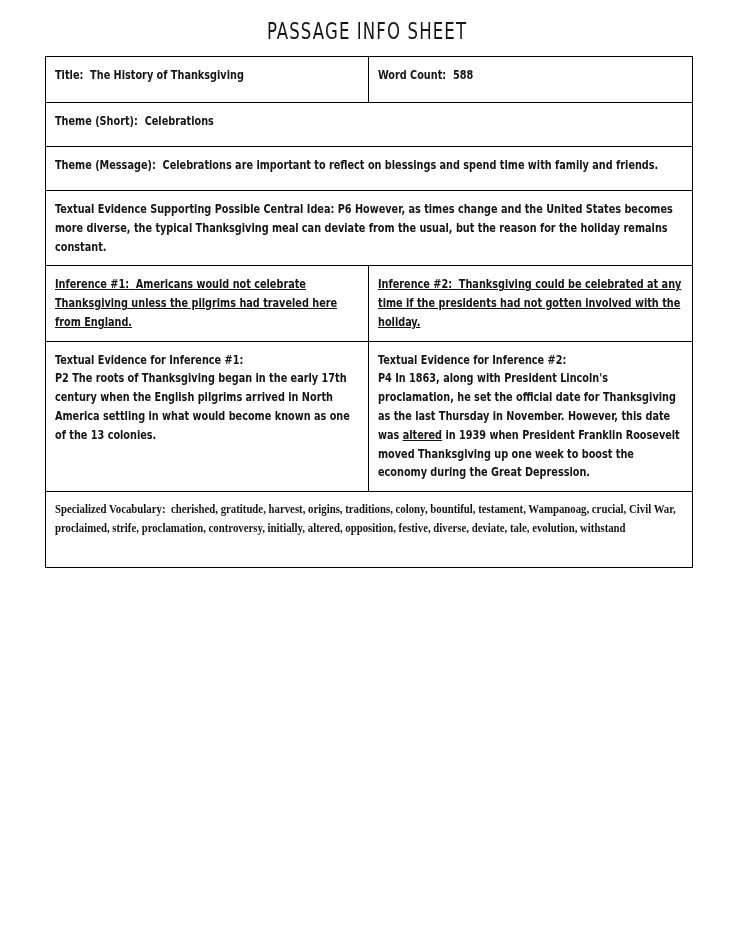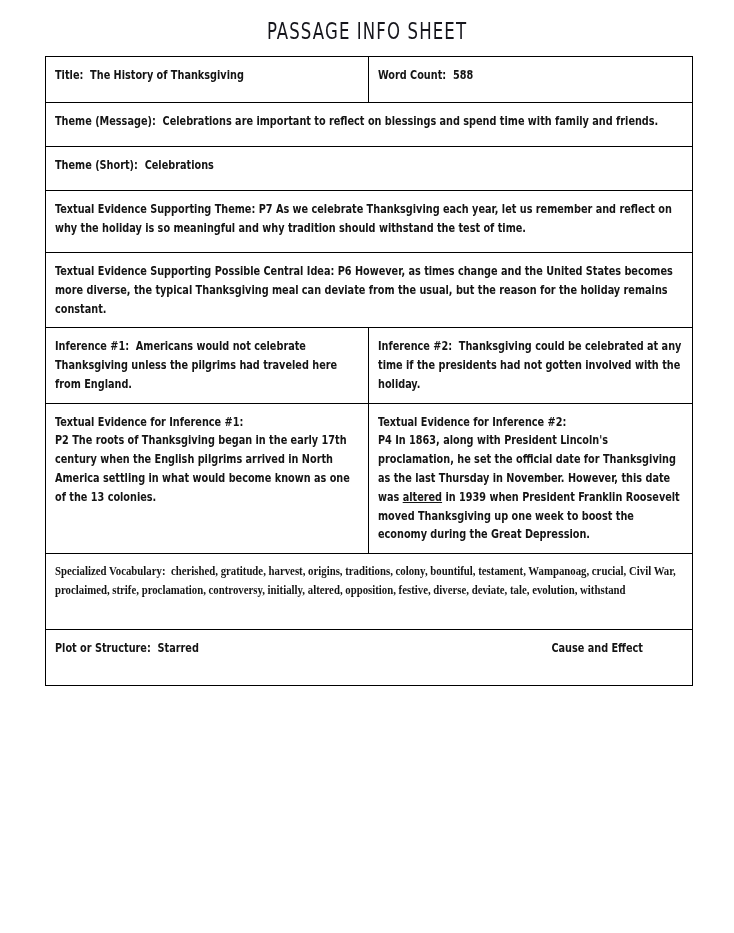--- a/index.html
+++ b/index.html
@@ -71,21 +71,21 @@
   .hl {
     background: #ffff00;
     color: #000000;
   }
   .uline { text-decoration: underline; }
 
   .row-pair td { height: 46px; }
   .row-short td { height: 42px; }
   .row-med td   { height: 44px; }
   .row-tall td  { height: 62px; }
-  .row-inf td   { height: 64px; }
+  .row-inf td   { height: 64px; text-decoration: underline; }
   .row-ev td    { height: 140px; }
   .row-vocab td { height: 76px; font-family: Liberation Serif, serif; }
   .row-plot td  { height: 56px; }
 
   .plot-row-inner {
     display: flex;
     align-items: flex-start;
     width: 100%;
   }
   .plot-left { flex: 0 0 auto; }
@@ -122,43 +122,35 @@
             <span>588</span>
           </span>
         </td>
       </tr>
 
 
 
       <tr class="row-med">
         <td colspan="2">
           <span class="cell-text">
+            <span>Theme (Short):</span>&nbsp;
+            <span>Celebrations</span>
+          </span>
+        </td>
+      </tr>
+
+      <tr class="row-med">
+        <td colspan="2">
+          <span class="cell-text">
             <span>Theme (Message):</span>&nbsp;
             <span>Celebrations are important to reflect on blessings and spend time with family and friends.</span>
           </span>
         </td>
       </tr>
 
-      <tr class="row-med">
-        <td colspan="2">
-          <span class="cell-text">
-            <span>Theme (Short):</span>&nbsp;
-            <span>Celebrations</span>
-          </span>
-        </td>
-      </tr>
-
-      <tr class="row-tall">
-        <td colspan="2">
-          <span class="cell-text">
-            <span>Textual Evidence Supporting Theme:</span>
-            <span>P7 As we celebrate Thanksgiving each year, let us remember and reflect on why the holiday is so meaningful and why tradition should withstand the test of time.</span>
-          </span>
-        </td>
-      </tr>
 
 
       <tr class="row-tall">
         <td colspan="2">
           <span class="cell-text">
             <span>Textual Evidence Supporting Possible Central Idea:</span>
             <span>P6 However, as times change and the United States becomes more diverse, the typical Thanksgiving meal can deviate from the usual, but the reason for the holiday remains constant.</span>
           </span>
         </td>
       </tr>
@@ -195,30 +187,17 @@
 
       <tr class="row-vocab">
         <td colspan="2">
           <span class="cell-text">
             <span>Specialized Vocabulary:</span>&nbsp;
             <span>cherished, gratitude, harvest, origins, traditions, colony, bountiful, testament, Wampanoag, crucial, Civil War, proclaimed, strife, proclamation, controversy, initially, altered, opposition, festive, diverse, deviate, tale, evolution, withstand</span>
           </span>
         </td>
       </tr>
 
-      <tr class="row-plot">
-        <td colspan="2">
-          <span class="cell-text">
-            <span class="plot-row-inner">
-              <span class="plot-left">
-                <span>Plot or Structure:</span>&nbsp;
-                <span>Starred</span>
-              </span>
-              <span class="plot-right">Cause and Effect</span>
-            </span>
-          </span>
-        </td>
-      </tr>
 
     </tbody>
   </table>
 
 </div>
 
 </body></html>

